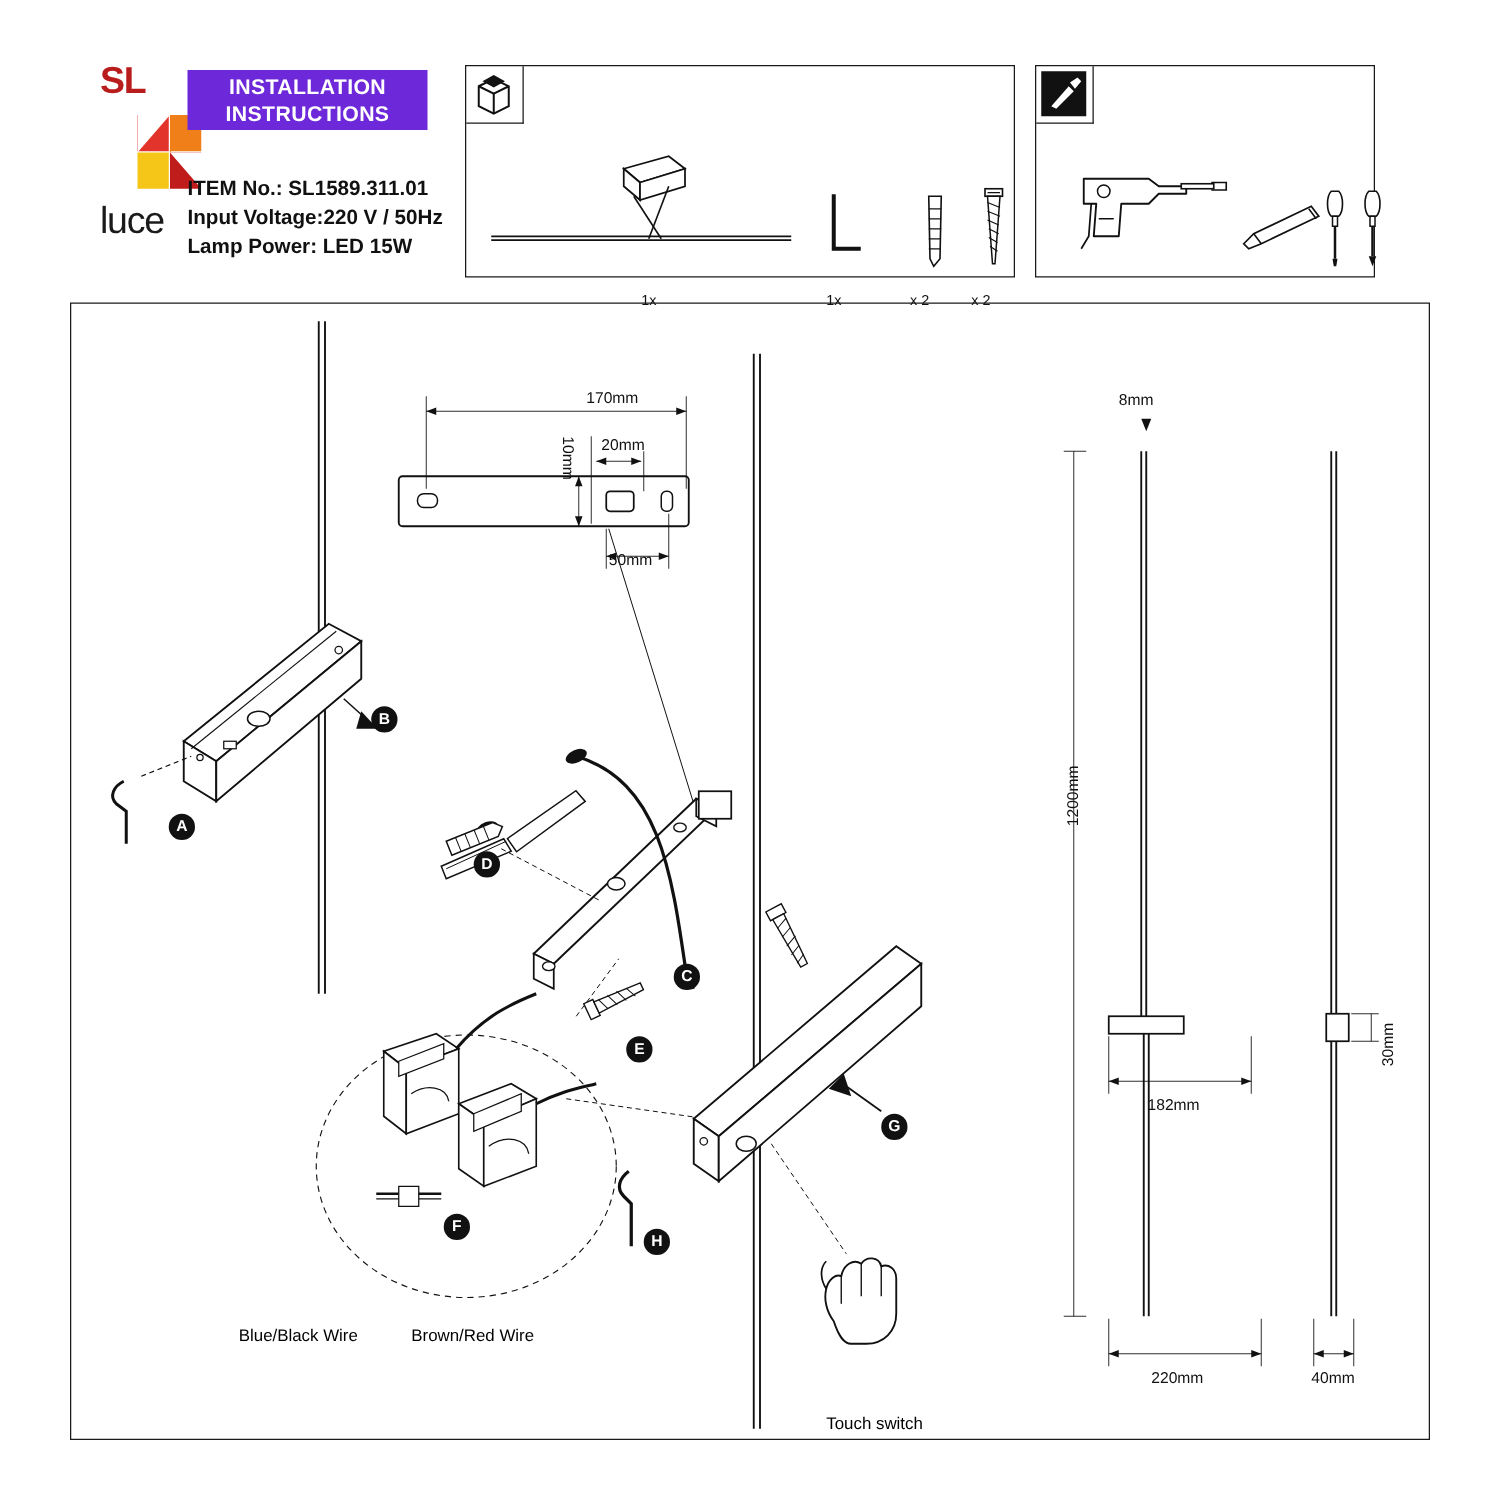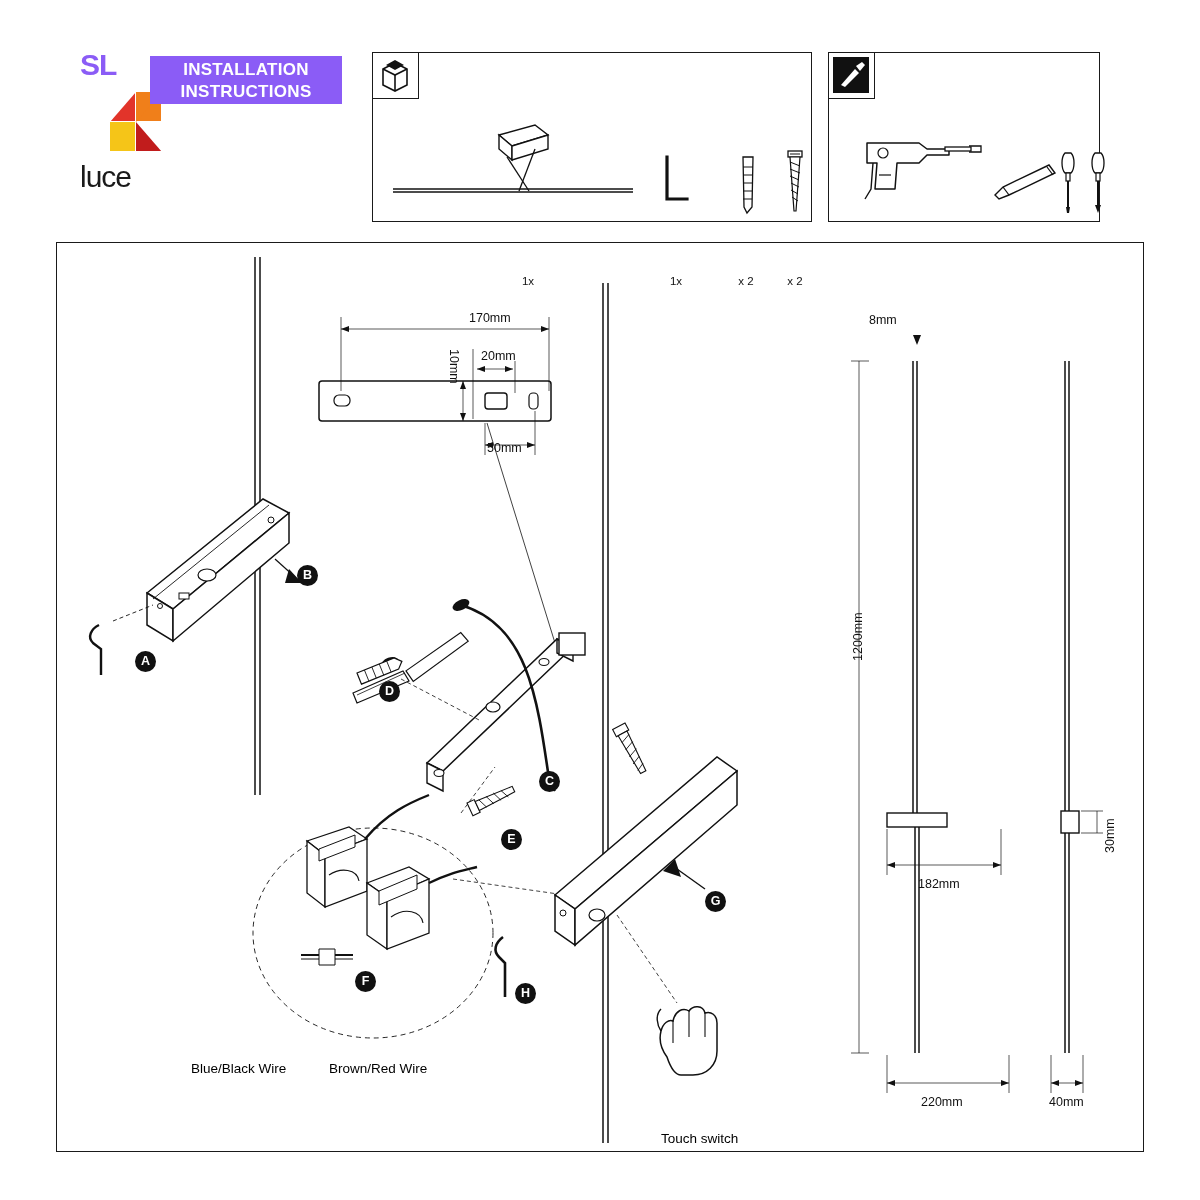--- a/index.html
+++ b/index.html
@@ -22,33 +22,33 @@
   }
   .abs { position: absolute; }
 
   
   .logo-block {
     left: 80px; top: 48px; width: 60px; height: 160px;
   }
   .logo-sl {
     position: absolute; left: 0; top: 0;
     font-size: 30px; font-weight: bold; letter-spacing: -1px;
-    color: #8b5cf6;
+    color: #b91c1c;
   }
   .logo-luce {
     position: absolute; left: 0; top: 112px;
     font-size: 30px; font-weight: normal; letter-spacing: -1px;
     color: #1a1a1a;
   }
   .logo-squares { position: absolute; left: 30px; top: 44px; width: 52px; height: 60px; }
   .sq { position: absolute; width: 25px; height: 29px; }
 
   .banner {
     left: 150px; top: 56px; width: 192px; height: 48px;
-    background: #8b5cf6;
+    background: #6d28d9;
     color: #ffffff;
     font-size: 17px; font-weight: bold;
     text-align: center;
     line-height: 22px;
     padding-top: 3px;
     box-sizing: border-box;
     letter-spacing: 0.3px;
   }
   .meta { left: 150px; top: 140px; width: 260px; }
   .meta div { font-size: 16.5px; font-weight: bold; line-height: 23px; color: #111; }
@@ -58,21 +58,21 @@
   .parts-box { left: 372px; top: 52px; width: 440px; height: 170px; }
   .tools-box { left: 828px; top: 52px; width: 272px; height: 170px; }
   .main-box { left: 56px; top: 242px; width: 1088px; height: 910px; }
 
   .corner-icon {
     position: absolute; left: 0; top: 0; width: 46px; height: 46px;
     border-right: 1.6px solid #1a1a1a; border-bottom: 1.6px solid #1a1a1a;
     box-sizing: border-box;
   }
 
-  .qty { position: absolute; font-size: 11.5px; color: #111; text-align: center; margin-top: 40px; }
+  .qty { position: absolute; font-size: 11.5px; color: #111; text-align: left; }
 
   
   .dim { position: absolute; font-size: 12.5px; color: #111; white-space: nowrap; }
   .dim-v { transform-origin: 0 0; }
 
   .callout {
     position: absolute;
     width: 21px; height: 21px; border-radius: 50%;
     background: #111; color: #fff;
     font-size: 12.5px; font-weight: bold;
@@ -100,20 +100,25 @@
         <polygon points="26,0 52,0 26,30" fill="#f07f1a"></polygon>
       </svg>
     </div>
   </div>
 
   <div class="abs banner">
     <div>INSTALLATION</div>
     <div>INSTRUCTIONS</div>
   </div>
 
+  <div class="abs meta">
+    <div>ITEM No.: SL1589.311.01</div>
+    <div>Input Voltage:220 V / 50Hz</div>
+    <div>Lamp Power: LED 15W</div>
+  </div>
 
   <div class="abs box parts-box">
     <div class="corner-icon">
       <svg width="44" height="44" viewBox="0 0 44 44">
         <polygon points="10,16 22,10 34,16 34,32 22,38 10,32" fill="none" stroke="#111" stroke-width="1.6"></polygon>
         <polyline points="10,16 22,22 34,16" fill="none" stroke="#111" stroke-width="1.6"></polyline>
         <line x1="22" y1="22" x2="22" y2="38" stroke="#111" stroke-width="1.6"></line>
         <polygon points="13,12 22,7 31,12 22,17" fill="#111"></polygon>
       </svg>
     </div>
@@ -367,21 +372,21 @@
       <line x1="994" y1="840" x2="1026" y2="840" stroke="#111" stroke-width="0.7"></line>
       <polygon points="994,840 1002,837 1002,843" fill="#111"></polygon>
       <polygon points="1026,840 1018,837 1018,843" fill="#111"></polygon>
     </svg>
 
     <div class="dim" style="left:412px; top:68px;">170mm</div>
     <div class="dim" style="left:424px; top:106px;">20mm</div>
     <div class="dim dim-v" style="left:404px; top:106px; transform:rotate(90deg);">10mm</div>
     <div class="dim" style="left:430px; top:198px;">50mm</div>
 
-    <div class="dim" style="left:812px; top:70px;">8mm</div>
+    <div class="dim" style="left:838px; top:70px;">8mm</div>
     <div class="dim dim-v" style="left:794px; top:418px; transform:rotate(-90deg); transform-origin:0 0;">1200mm</div>
     <div class="dim" style="left:861px; top:634px;">182mm</div>
     <div class="dim" style="left:864px; top:852px;">220mm</div>
     <div class="dim" style="left:992px; top:852px;">40mm</div>
     <div class="dim dim-v" style="left:1046px; top:610px; transform:rotate(-90deg); transform-origin:0 0;">30mm</div>
 
     <div class="callout" style="left:78px; top:408px;">A</div>
     <div class="callout" style="left:240px; top:322px;">B</div>
     <div class="callout" style="left:482px; top:528px;">C</div>
     <div class="callout" style="left:322px; top:438px;">D</div>

